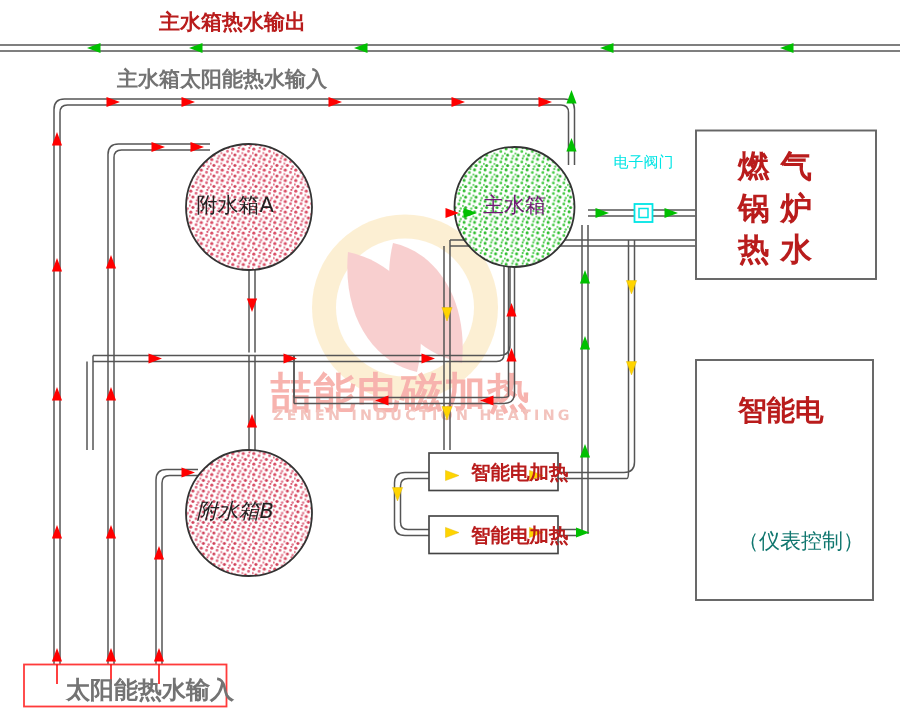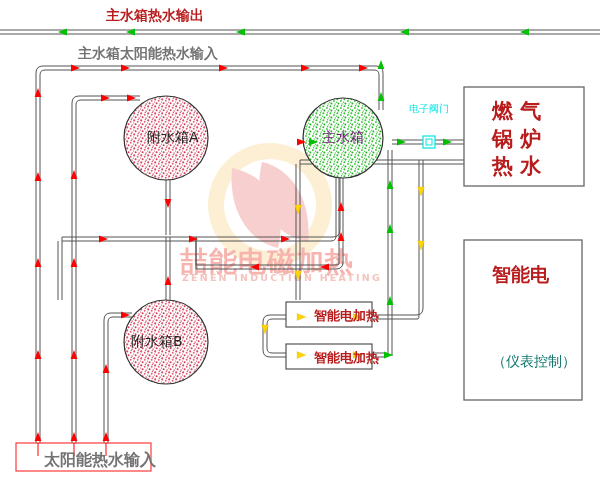--- a/index.html
+++ b/index.html
@@ -230,22 +230,22 @@
       <line x1="106" y1="443" x2="106" y2="456" stroke="#ff0000" stroke-width="1"></line>
     </g>
   </svg>
 
   <div class="lbl lbl-green" style="left:106px;top:8px;font-size:14px;font-weight:bold;">主水箱热水输出</div>
 
   <div class="lbl lbl-red" style="left:78px;top:46px;font-size:14px;font-weight:bold;">主水箱太阳能热水输入</div>
 
   <div class="lbl lbl-cyan" style="left:409px;top:104px;font-size:10px;">电子阀门</div>
 
-  <div class="lbl" style="left:131px;top:130px;font-size:14px;color:#222;padding-left:16px;">附水箱A</div>
-  <div class="lbl" style="left:131px;top:334px;font-size:14px;color:#222;">附水箱B</div>
+  <div class="lbl" style="left:131px;top:130px;font-size:14px;color:#222;">附水箱A</div>
+  <div class="lbl" style="left:131px;top:334px;font-size:14px;color:#222;font-style:italic;">附水箱B</div>
   <div class="lbl" style="left:322px;top:130px;font-size:14px;color:#701a75;">主水箱</div>
 
   <div class="boxtext lbl-green" style="left:464px;top:98px;width:120px;font-size:21px;font-weight:bold;">
     <div>燃  气</div>
     <div>锅  炉</div>
     <div>热  水</div>
   </div>
 
   <div class="boxtext lbl-green" style="left:464px;top:262px;width:118px;font-size:19px;font-weight:bold;">
     <div>智能电</div>

